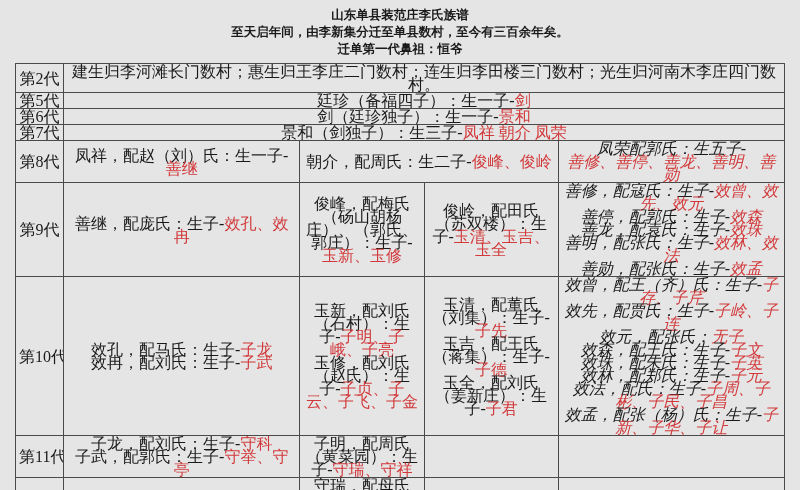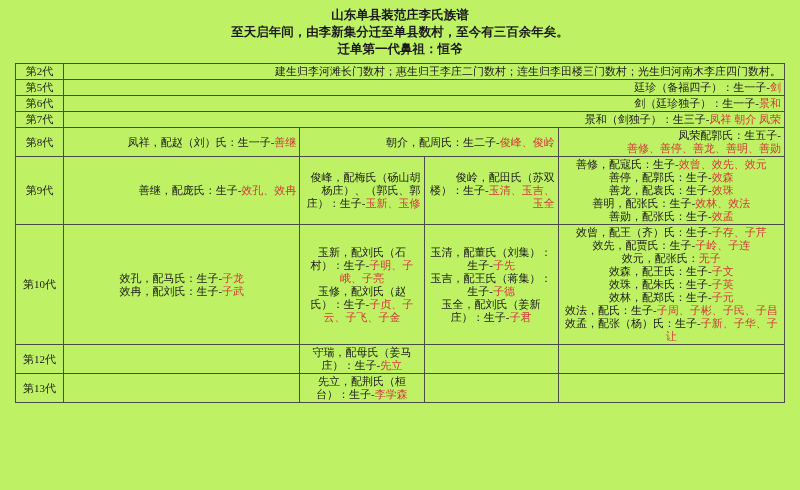--- a/index.html
+++ b/index.html
@@ -1,35 +1,35 @@
 <!DOCTYPE html>
 <html><head>
 <meta charset="utf-8">
 <style>
   html,body { margin:0; padding:0; background:#ffffff; }
   .page {
-    position:relative; width:800px; height:490px; background:#bef264;
+    position:relative; width:800px; height:490px; background:#e5e5e5;
     font-family:"Liberation Serif","DejaVu Serif",serif; color:#1a1a1a; overflow:hidden;
   }
   .header { text-align:center; padding-top:7px; font-weight:bold; }
   .header div { font-size:12.5px; line-height:17px; white-space:nowrap; }
 
   table.gen-table {
     border-collapse:collapse; table-layout:fixed;
     margin:5px 0 0 15px; width:770px;
   }
   table.gen-table td, table.gen-table th {
     border:1px solid #4a4a4a; padding:1px 3px;
-    font-size:11px; line-height:13px; font-weight:normal;
+    font-size:16px; line-height:13px; font-weight:normal;
     vertical-align:middle; overflow:hidden;
   }
   th.gen { text-align:center; font-size:11.5px; white-space:nowrap; }
-  td.al-c { text-align:right; }
+  td.al-c { text-align:center; }
   td.al-l { text-align:center; }
-  td.c3 { font-size:10.5px; }
+  td.c3 { font-size:10.5px;font-style:italic; }
   .para { margin:0; }
   .red { color:#d2393b; }
 </style>
 </head>
 <body>
 
 <div class="page">
   <div class="header">
     <div>山东单县装范庄李氏族谱</div>
     <div>至天启年间，由李新集分迁至单县数村，至今有三百余年矣。</div>
@@ -121,20 +121,32 @@
             <div class="para"><span>效先，配贾氏：生子-</span><span class="red">子岭、子连</span></div>
             <div class="para"><span>效元，配张氏：</span><span class="red">无子</span></div>
             <div class="para"><span>效森，配王氏：生子-</span><span class="red">子文</span></div>
             <div class="para"><span>效珠，配朱氏：生子-</span><span class="red">子英</span></div>
             <div class="para"><span>效林，配郑氏：生子-</span><span class="red">子元</span></div>
             <div class="para"><span>效法，配氏：生子-</span><span class="red">子周、子彬、子民、子昌</span></div>
             <div class="para"><span>效孟，配张（杨）氏：生子-</span><span class="red">子新、子华、子让</span></div>
           </td>
         </tr>
         <tr>
+          <th class="gen">第11代</th>
+          <td class="al-l">
+            <div class="para"><span>子龙，配刘氏：生子-</span><span class="red">守科</span></div>
+            <div class="para"><span>子武，配郭氏：生子-</span><span class="red">守举、守亭</span></div>
+          </td>
+          <td class="al-l">
+            <div class="para"><span>子明，配周氏（黄菜园）：生子-</span><span class="red">守瑞、守祥</span></div>
+          </td>
+          <td class="al-l"></td>
+          <td class="al-l c3"></td>
+        </tr>
+        <tr>
           <th class="gen">第12代</th>
           <td class="al-l"></td>
           <td class="al-l">
             <div class="para"><span>守瑞，配母氏（姜马庄）：生子-</span><span class="red">先立</span></div>
           </td>
           <td class="al-l"></td>
           <td class="al-l c3"></td>
         </tr>
         <tr>
           <th class="gen">第13代</th>

